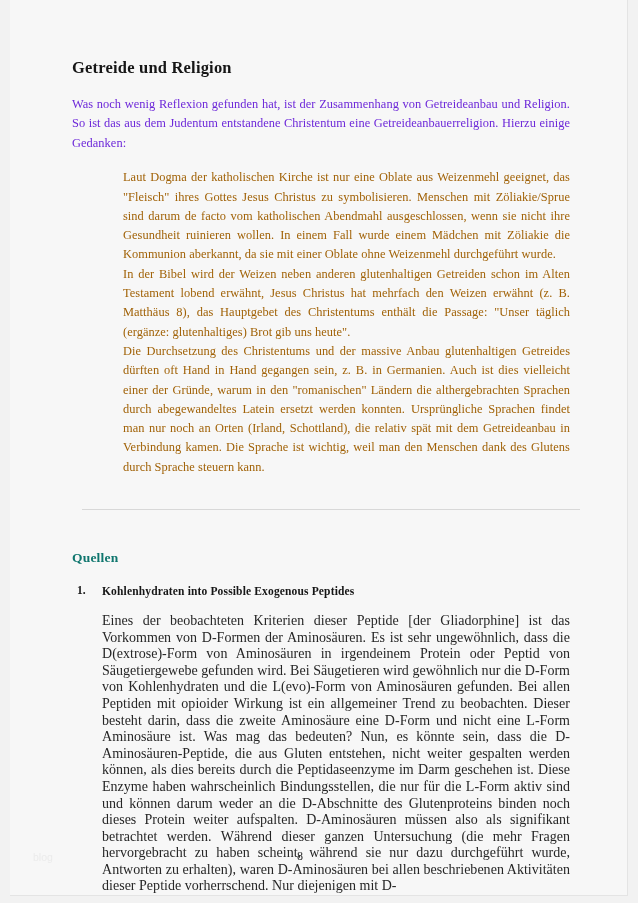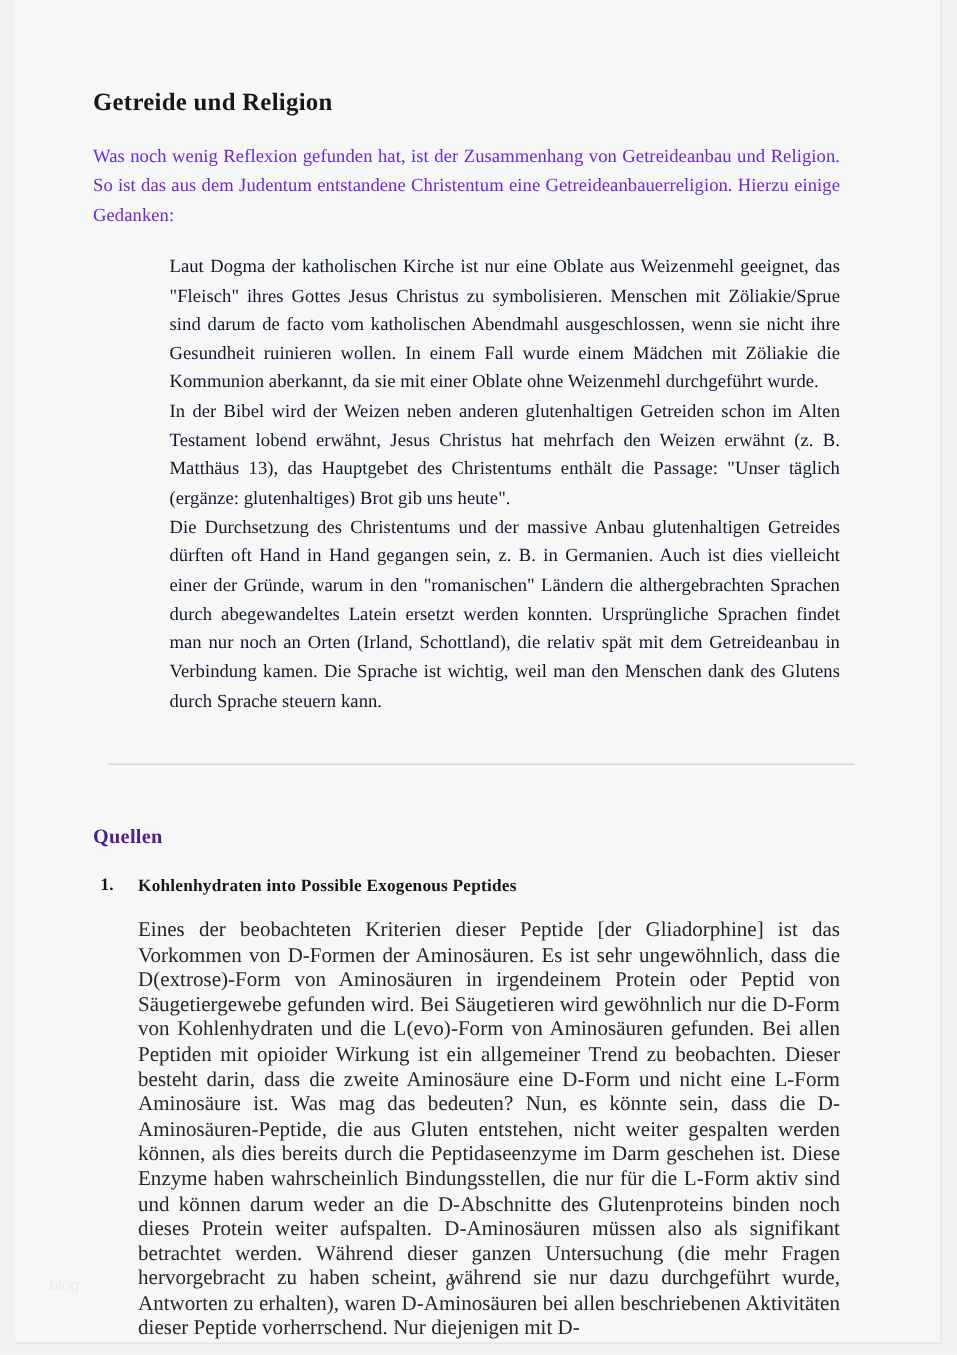--- a/index.html
+++ b/index.html
@@ -21,21 +21,21 @@
     top: 0;
     width: 618px;
     height: 896px;
     background: #f7f7f7;
     border-right: 1px solid #e4e4e4;
     border-bottom: 1px solid #e4e4e4;
     box-sizing: border-box;
   }
   #content {
     position: absolute;
-    left: 52px;
+    left: 62px;
     top: 58px;
     width: 498px;
   }
   h1.doc-title {
     font-size: 16.5px;
     font-weight: bold;
     letter-spacing: 0.2px;
     margin: 0 0 17px 0;
     line-height: 1.2;
     color: #161616;
@@ -51,36 +51,36 @@
   .indent-block {
     margin-top: 15px;
     margin-left: 51px;
     width: 447px;
   }
   .indent-block p {
     font-size: 12.4px;
     line-height: 19.3px;
     margin: 0;
     text-align: justify;
-    color: #0f172a;
+    color: #a16207;
     letter-spacing: 0.05px;
   }
   hr.divider {
     border: none;
     border-top: 1px solid #d8d8d8;
     margin: 32px 0 0 10px;
     width: 498px;
     height: 0;
   }
   h2.section-title {
     font-size: 13.5px;
     font-weight: bold;
     margin: 40px 0 0 0;
     letter-spacing: 0.2px;
-    color: #4c1d95;
+    color: #0f766e;
   }
   ol.source-list {
     margin: 18px 0 0 0;
     padding-left: 30px;
     list-style: none;
     counter-reset: src;
   }
   ol.source-list > li {
     counter-increment: src;
     position: relative;
@@ -140,21 +140,21 @@
 <div id="page">
 
   <div id="content">
 
     <h1 class="doc-title">Getreide und Religion</h1>
 
     <p class="body-para">Was noch wenig Reflexion gefunden hat, ist der Zusammenhang von Getreideanbau und Religion. So ist das aus dem Judentum entstandene Christentum eine Getreideanbauerreligion. Hierzu einige Gedanken:</p>
 
     <div class="indent-block">
       <p>Laut Dogma der katholischen Kirche ist nur eine Oblate aus Weizenmehl geeignet, das "Fleisch" ihres Gottes Jesus Christus zu symbolisieren. Menschen mit Zöliakie/Sprue sind darum de facto vom katholischen Abendmahl ausgeschlossen, wenn sie nicht ihre Gesundheit ruinieren wollen. In einem Fall wurde einem Mädchen mit Zöliakie die Kommunion aberkannt, da sie mit einer Oblate ohne Weizenmehl durchgeführt wurde.</p>
-      <p>In der Bibel wird der Weizen neben anderen glutenhaltigen Getreiden schon im Alten Testament lobend erwähnt, Jesus Christus hat mehrfach den Weizen erwähnt (z. B. Matthäus 13), das Hauptgebet des Christentums enthält die Passage: "Unser täglich (ergänze: glutenhaltiges) Brot gib uns heute".</p>
+      <p>In der Bibel wird der Weizen neben anderen glutenhaltigen Getreiden schon im Alten Testament lobend erwähnt, Jesus Christus hat mehrfach den Weizen erwähnt (z. B. Matthäus 8), das Hauptgebet des Christentums enthält die Passage: "Unser täglich (ergänze: glutenhaltiges) Brot gib uns heute".</p>
       <p>Die Durchsetzung des Christentums und der massive Anbau glutenhaltigen Getreides dürften oft Hand in Hand gegangen sein, z. B. in Germanien. Auch ist dies vielleicht einer der Gründe, warum in den "romanischen" Ländern die althergebrachten Sprachen durch abegewandeltes Latein ersetzt werden konnten. Ursprüngliche Sprachen findet man nur noch an Orten (Irland, Schottland), die relativ spät mit dem Getreideanbau in Verbindung kamen. Die Sprache ist wichtig, weil man den Menschen dank des Glutens durch Sprache steuern kann.</p>
     </div>
 
     <hr class="divider">
 
     <h2 class="section-title">Quellen</h2>
 
     <ol class="source-list">
       <li>
         <div class="source-heading">Kohlenhydraten into Possible Exogenous Peptides</div>

